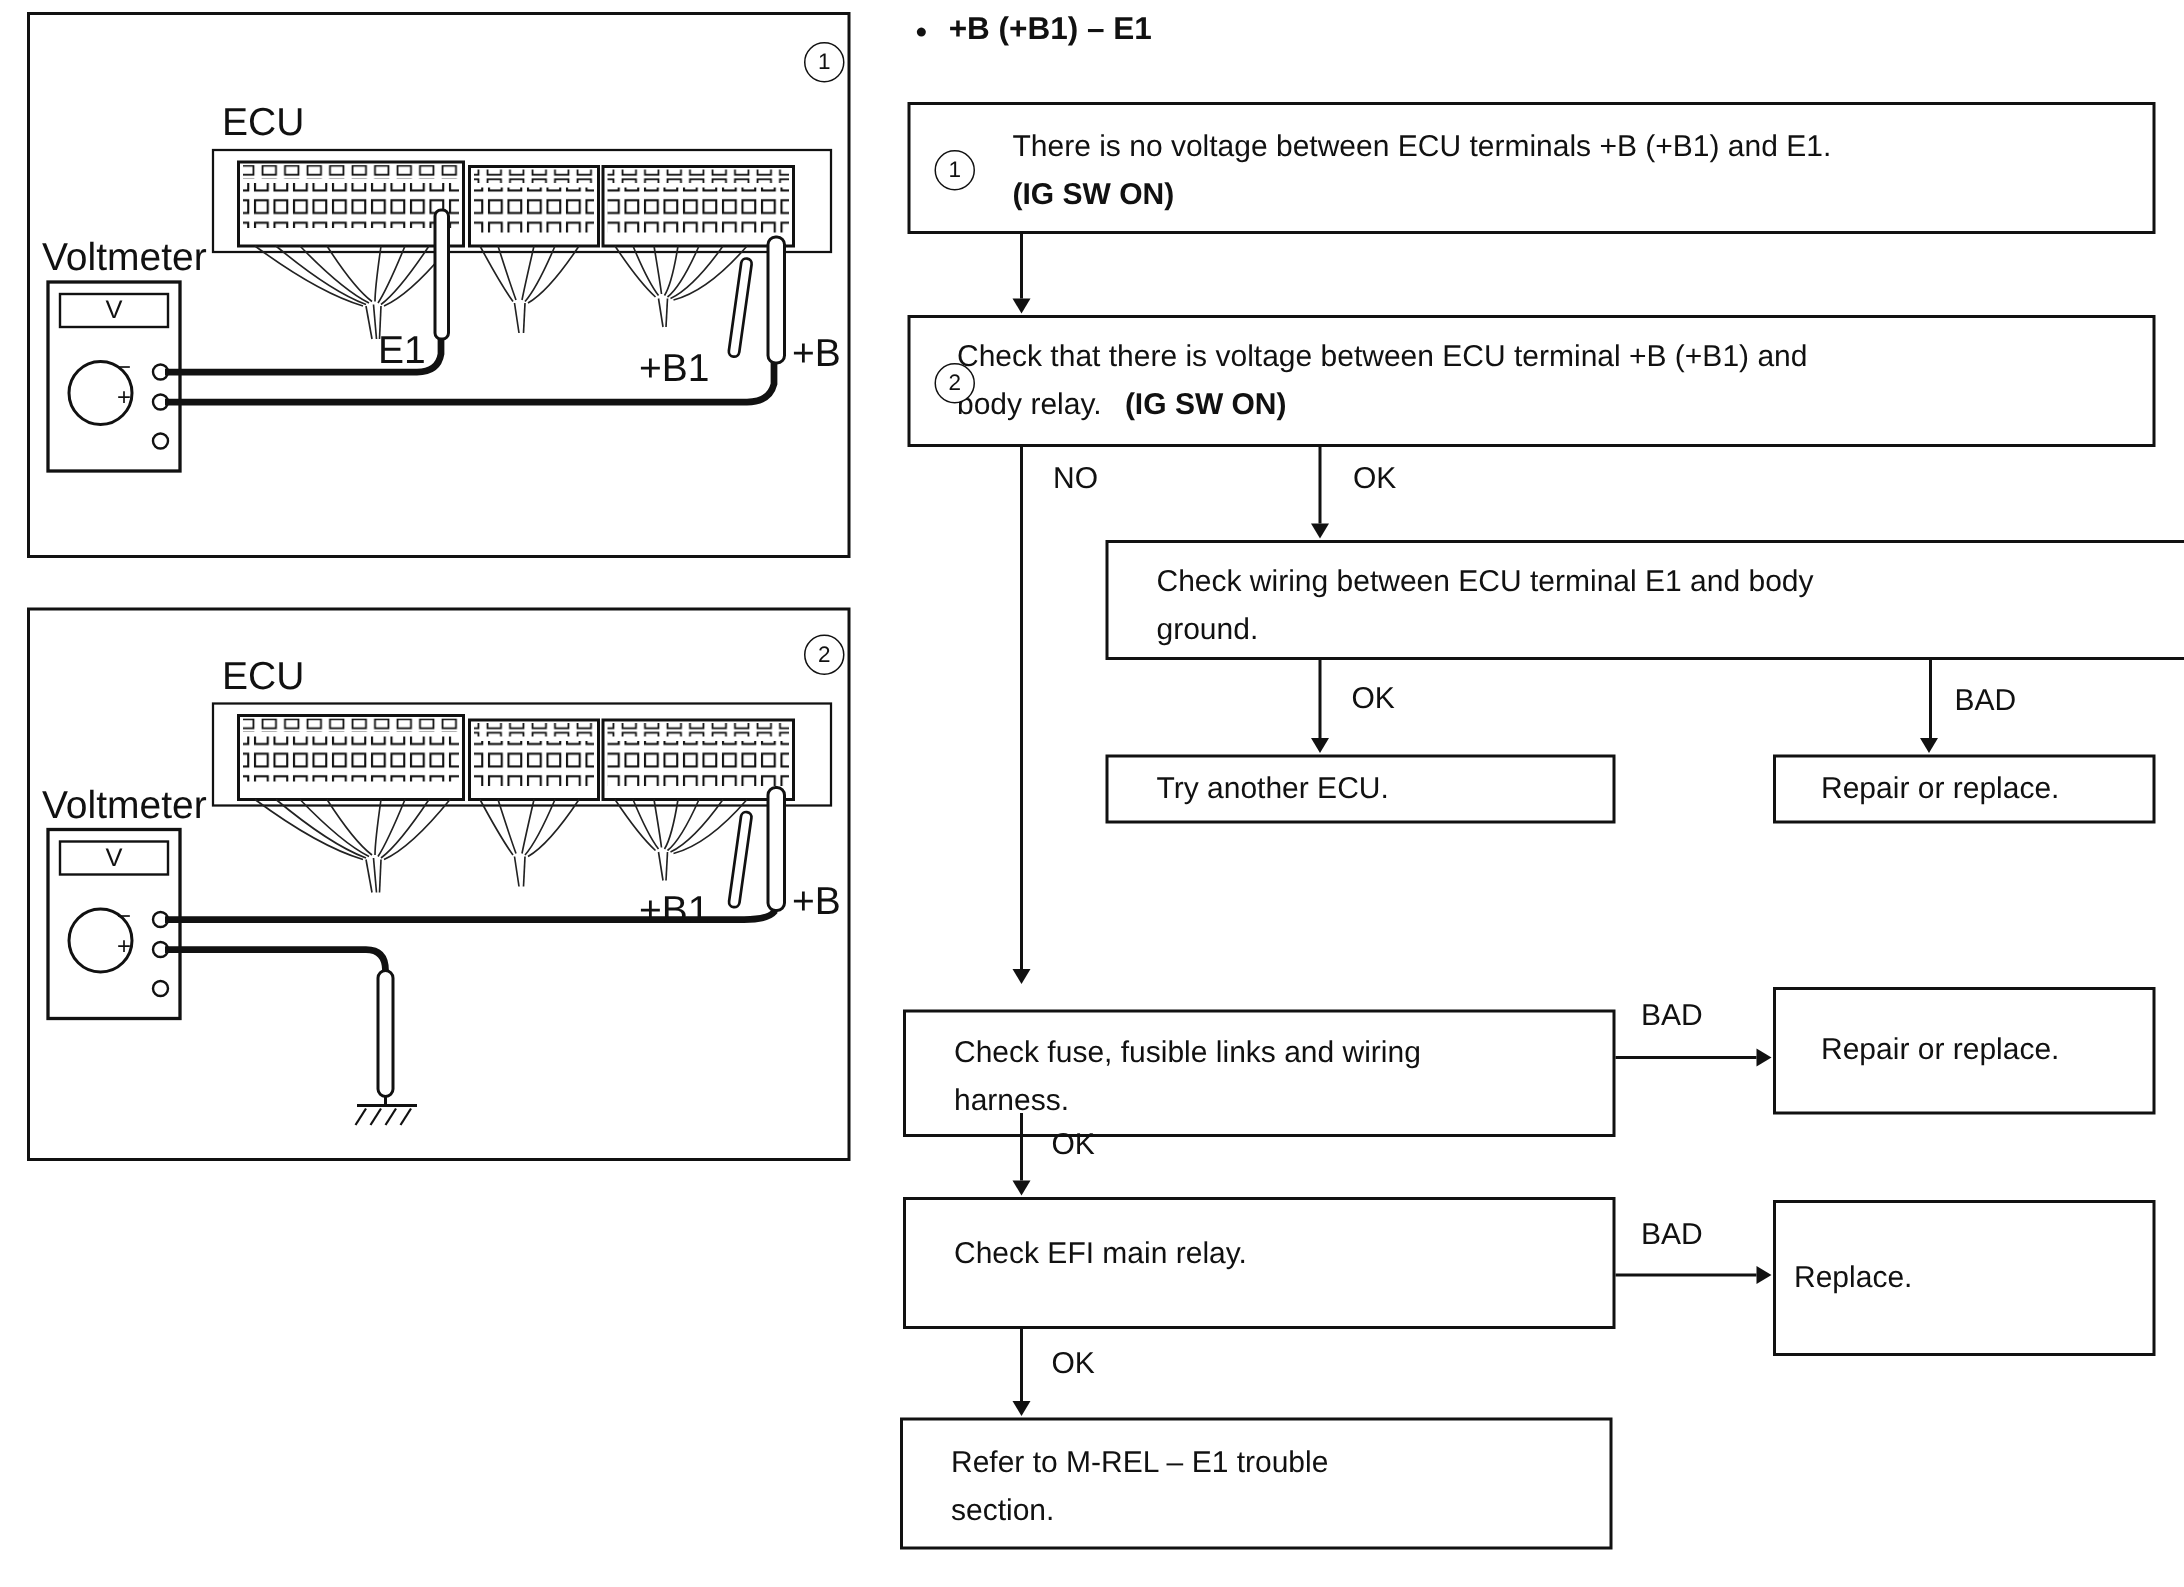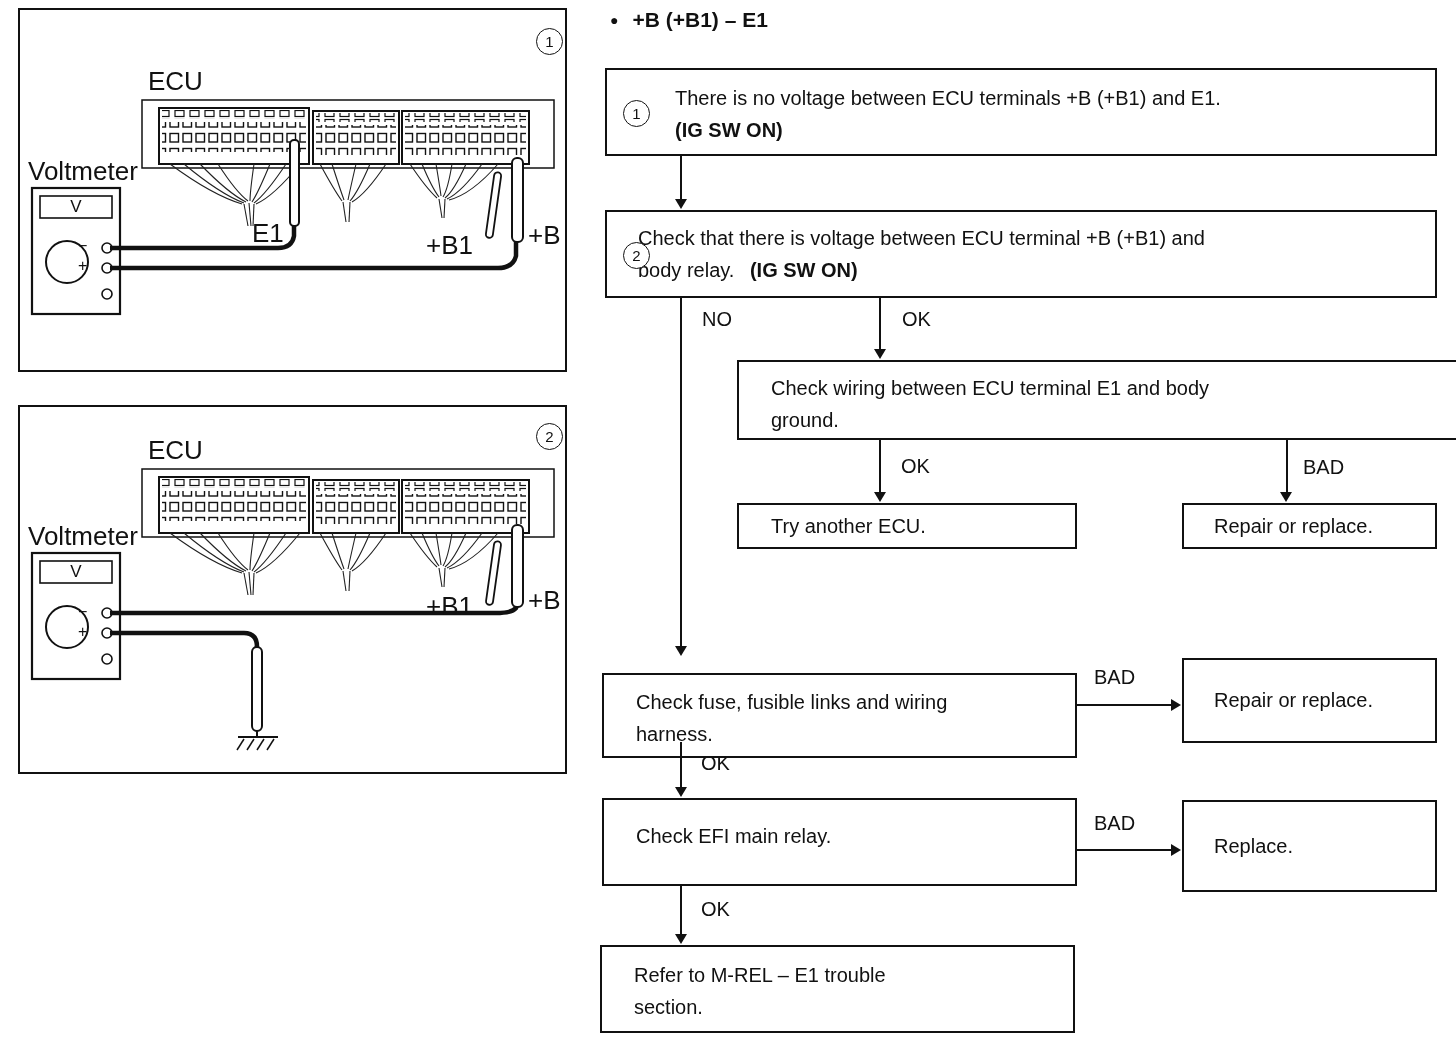--- a/index.html
+++ b/index.html
@@ -242,21 +242,21 @@
   <div class="flowbox" style="left:602px;top:798px;width:475px;height:88px;">
     <div class="boxtext" style="padding:20px 0 0 32px;">
       <div>Check EFI main relay.</div>
     </div>
   </div>
 
   <span class="branch-label" style="left:1094px;top:812px;">BAD</span>
   <div class="hl" style="left:1077px;top:849px;width:94px;"></div>
   <div class="arrow-right" style="left:1171px;top:844px;"></div>
 
-  <div class="flowbox" style="left:1182px;top:800px;width:255px;height:92px;display:flex;align-items:center;padding-left:30px;">
+  <div class="flowbox" style="left:1182px;top:800px;width:255px;height:104px;display:flex;align-items:center;padding-left:12px;">
     <span>Replace.</span>
   </div>
 
   <span class="branch-label" style="left:701px;top:898px;">OK</span>
   <div class="vl" style="left:680px;top:886px;height:48px;"></div>
   <div class="arrow-down" style="left:675px;top:934px;"></div>
 
   <div class="flowbox" style="left:600px;top:945px;width:475px;height:88px;">
     <div class="boxtext" style="padding:12px 16px 0 32px;">
       <div>Refer to M-REL – E1 trouble</div>

